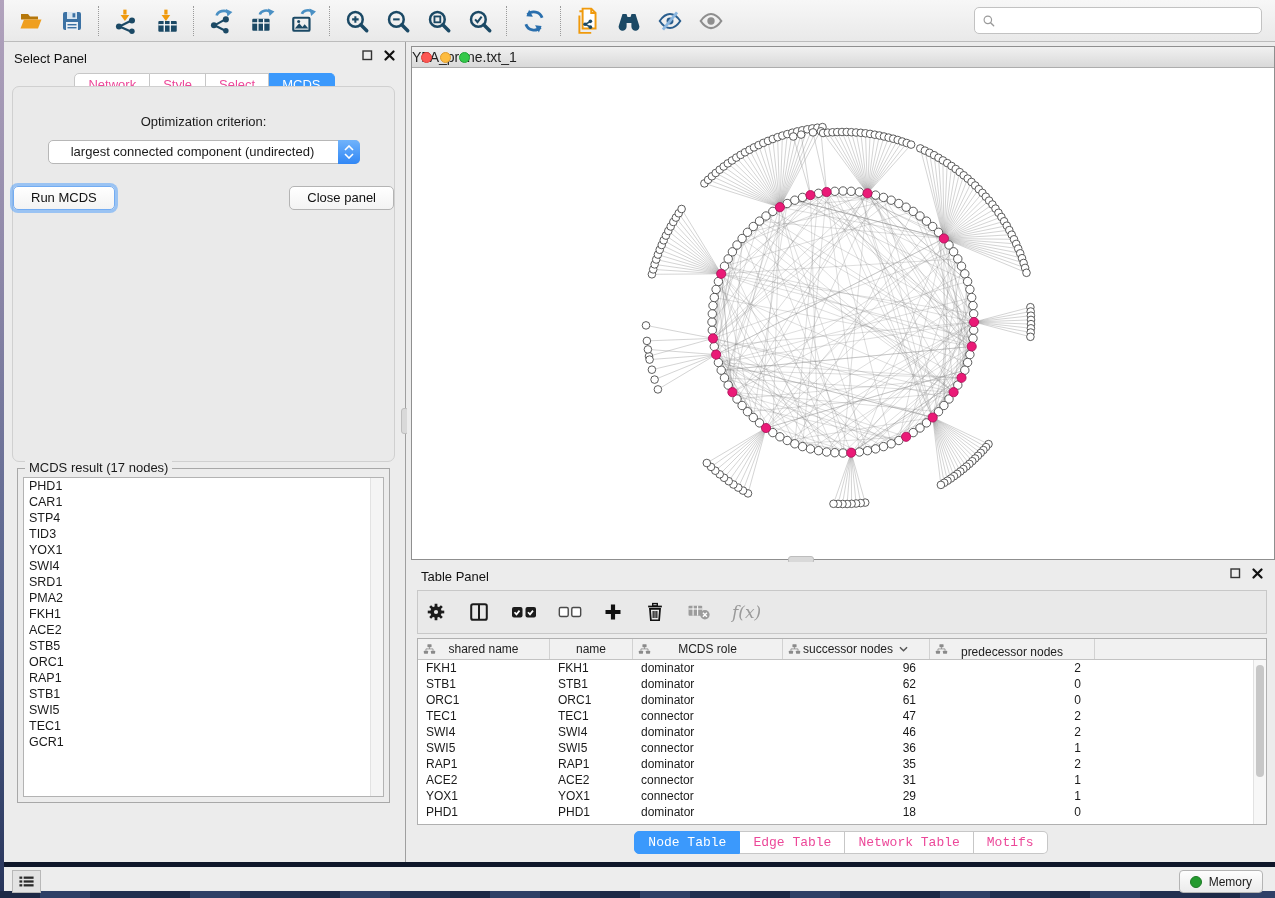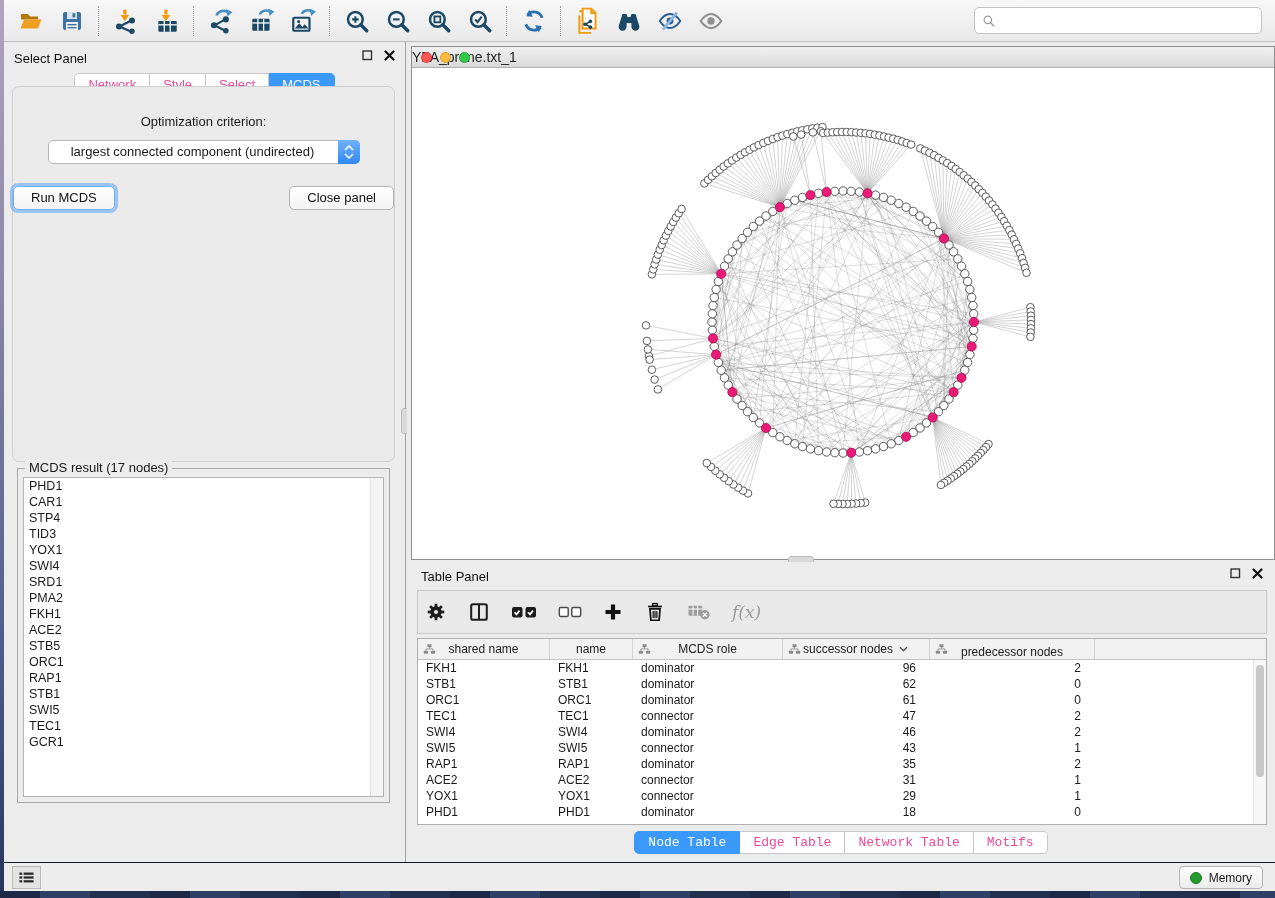--- a/index.html
+++ b/index.html
@@ -89,21 +89,21 @@
   .th .tree { position:absolute; left:5px; top:4px; }
   .tbody .tr { display:flex; height:16px; }
   .td { font-size:12px; line-height:16px; padding:0 8px; white-space:nowrap; overflow:hidden; }
   .td.num { text-align:right; padding-right:14px; }
   .v-scroll { position:absolute; right:0; top:21px; bottom:0; width:13px; background:#f7f7f7; border-left:1px solid #e2e2e2; }
   .v-thumb { position:absolute; left:2px; right:2px; top:5px; height:112px; background:#c7c7c7; border-radius:5px; }
 
   .tp-tabs { position:absolute; left:0; right:0; top:269px;font-family:Liberation Mono, monospace; }
 
   
-  .status-bar { position:absolute; left:0; right:0; bottom:0; height:29px; background:#ededed; border-top:1px solid #0f172a; }
+  .status-bar { position:absolute; left:0; right:0; bottom:0; height:29px; background:#ededed; border-top:5px solid #0f172a; }
   .status-list-btn { position:absolute; left:8px; top:3px; width:29px; height:23px; background:#e3e3e3;
     border:1px solid #b8b8b8; display:flex; align-items:center; justify-content:center; }
   .memory-btn { position:absolute; right:12px; top:3px; height:23px; background:linear-gradient(#fdfdfd,#ebebeb);
     border:1px solid #b4b4b4; border-radius:4px; display:flex; align-items:center; gap:7px; padding:0 10px; font-size:12px; }
   .mem-dot { width:12px; height:12px; border-radius:50%; background:#259b30; border:1px solid #1d7a26; }
 </style>
 </head>
 <body>
 
 <div class="wallpaper-left"></div>
@@ -1156,21 +1156,21 @@
               <div class="td" style="width: 132px;">SWI4</div>
               <div class="td" style="width: 83px;">SWI4</div>
               <div class="td" style="width: 150px;">dominator</div>
               <div class="td num" style="width: 147px;">46</div>
               <div class="td num" style="width: 165px;">2</div>
             </div>
             <div class="tr">
               <div class="td" style="width: 132px;">SWI5</div>
               <div class="td" style="width: 83px;">SWI5</div>
               <div class="td" style="width: 150px;">connector</div>
-              <div class="td num" style="width: 147px;">43</div>
+              <div class="td num" style="width: 147px;">36</div>
               <div class="td num" style="width: 165px;">1</div>
             </div>
             <div class="tr">
               <div class="td" style="width: 132px;">RAP1</div>
               <div class="td" style="width: 83px;">RAP1</div>
               <div class="td" style="width: 150px;">dominator</div>
               <div class="td num" style="width: 147px;">35</div>
               <div class="td num" style="width: 165px;">2</div>
             </div>
             <div class="tr">

